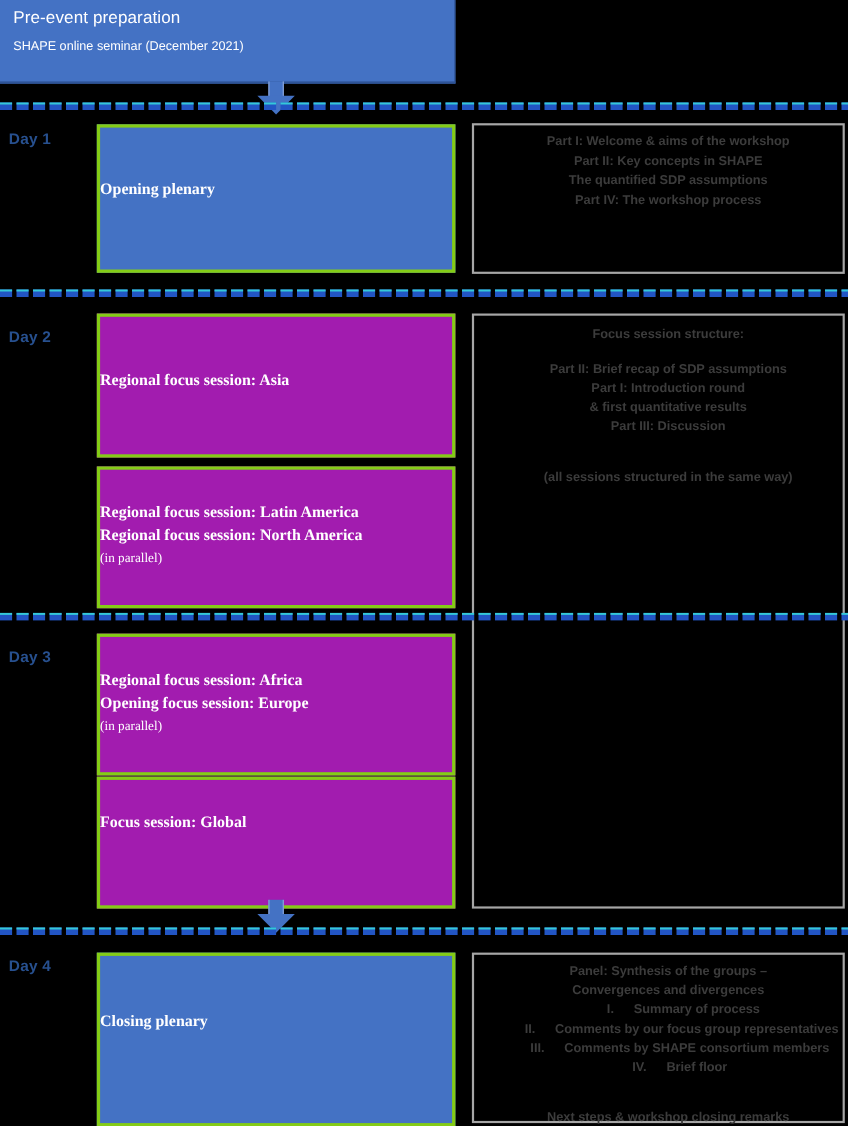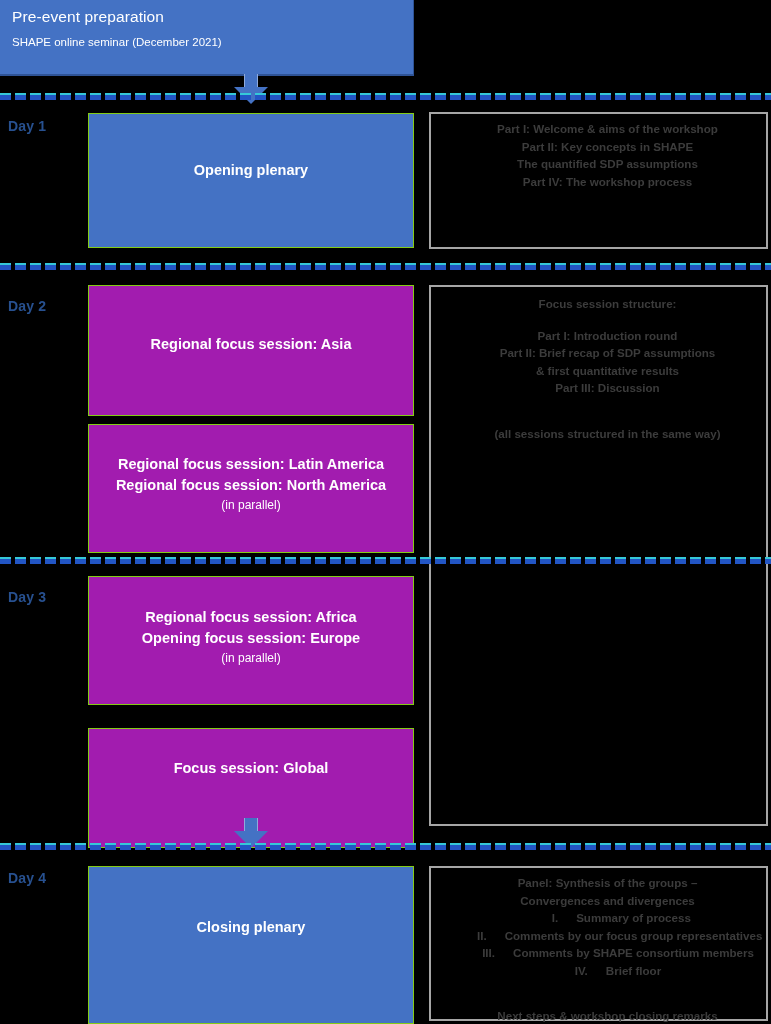--- a/index.html
+++ b/index.html
@@ -56,22 +56,22 @@
     letter-spacing: 0.2px;
   }
 
   
   .sbox {
     position: absolute;
     left: 88px;
     width: 326px;
     box-sizing: border-box;
     color: #FFFFFF;
-    text-align: center;
-    border: 1px solid #84cc16;
+    border: 3px solid #84cc16;
+    font-family: Liberation Serif, serif;
   }
   .sbox.light { background: #4472C4; }
   .sbox.dark  { background: #a21caf; }
   .sbox .lines {
     position: absolute;
     left: 0;
     right: 0;
   }
   .sbox .ln {
     font-size: 14.5px;
@@ -327,22 +327,22 @@
       <div class="ln">Regional focus session: Latin America</div>
       <div class="ln">Regional focus session: North America</div>
       <div class="note">(in parallel)</div>
     </div>
   </div>
 
   <div class="rpanel" style="top:285px; height:541px;">
     <div class="rinner" style="top:8px;">
       <div class="rline">Focus session structure:</div>
       <div class="rline spacer">&nbsp;</div>
+      <div class="rline">Part II: Brief recap of SDP assumptions</div>
       <div class="rline">Part I: Introduction round</div>
-      <div class="rline">Part II: Brief recap of SDP assumptions</div>
       <div class="rline">&amp; first quantitative results</div>
       <div class="rline">Part III: Discussion</div>
       <div class="rline spacer">&nbsp;</div>
       <div class="rline spacer">&nbsp;</div>
       <div class="rline">(all sessions structured in the same way)</div>
     </div>
   </div>
 
   <div class="divider" id="div3" style="top:557px;">
       <div class="dash" style="left: 0px; width: 11px;"></div>
@@ -402,21 +402,21 @@
   <div class="day-label" style="top:589px;">Day 3</div>
 
   <div class="sbox dark" style="top:576px; height:129px;">
     <div class="lines" style="top:30px;">
       <div class="ln">Regional focus session: Africa</div>
       <div class="ln">Opening focus session: Europe</div>
       <div class="note">(in parallel)</div>
     </div>
   </div>
 
-  <div class="sbox dark" style="top:728px; height:120px;">
+  <div class="sbox dark" style="top:706px; height:120px;">
     <div class="lines" style="top:29px;">
       <div class="ln">Focus session: Global</div>
     </div>
   </div>
 
   <div class="arrow" style="left:234px; top:818px;">
     <div class="shaft"></div>
     <div class="head"></div>
   </div>
 

